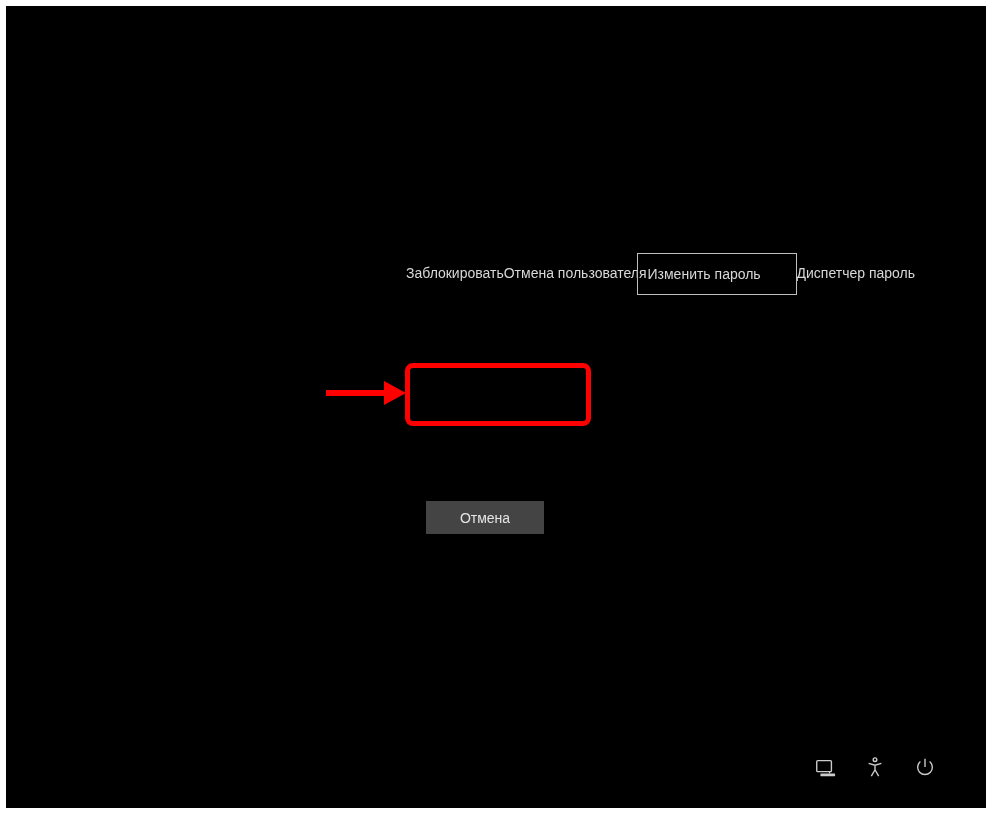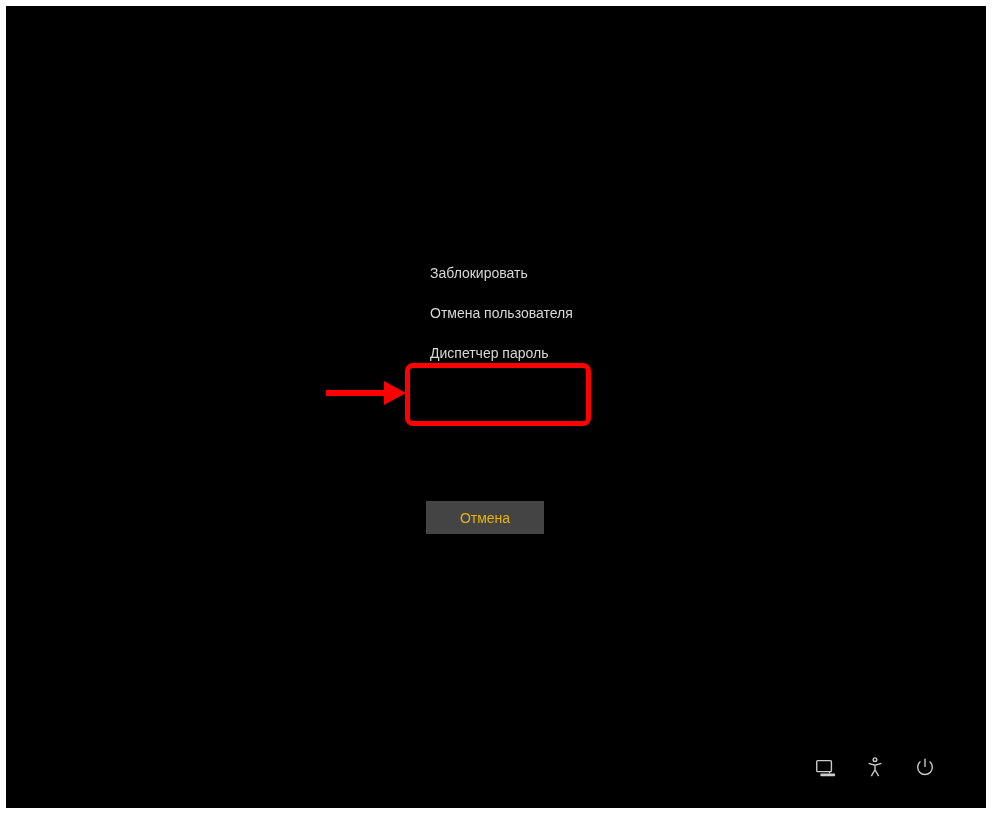--- a/index.html
+++ b/index.html
@@ -18,24 +18,24 @@
     .frame {
       position: absolute;
       top: 6px;
       left: 6px;
       right: 6px;
       bottom: 6px;
       background: #000000;
     }
     .menu {
       position: absolute;
-      left: 424px;
+      left: 400px;
       top: 247px;
       display: flex;
-      flex-direction: column;
+      flex-direction: row;
       justify-content: flex-end;
     }
     .menu-item {
       color: #d8d8d8;
       font-size: 14px;
       font-weight: 400;
       padding: 12px 0;
       cursor: pointer;
       white-space: nowrap;
     }
@@ -71,21 +71,21 @@
       border-bottom: 12px solid transparent;
       border-left: 22px solid #ff0000;
     }
     .cancel-btn {
       position: absolute;
       left: 420px;
       top: 495px;
       width: 118px;
       height: 33px;
       background: #444444;
-      color: #eab308;
+      color: #e5e5e5;
       font-size: 14px;
       display: flex;
       align-items: center;
       justify-content: center;
       cursor: pointer;
       border: none;
     }
     .bottom-icons {
       position: absolute;
       bottom: 30px;
@@ -109,20 +109,21 @@
     }
   </style>
 </head>
 <body>
 
 <div class="frame">
 
   <div class="menu">
     <div class="menu-item">Заблокировать</div>
     <div class="menu-item">Отмена пользователя</div>
+    <div class="menu-item highlighted">Изменить пароль</div>
     <div class="menu-item">Диспетчер пароль</div>
   </div>
 
   <div class="highlight-box" style="left:399px; top:357px; width:186px; height:63px;"></div>
 
   <div class="arrow" style="left:320px; top:377px;">
     <div class="arrow-line" style="left:0; top:7px; width:60px;"></div>
     <div class="arrow-head" style="left:58px; top:-2px;"></div>
   </div>
 

